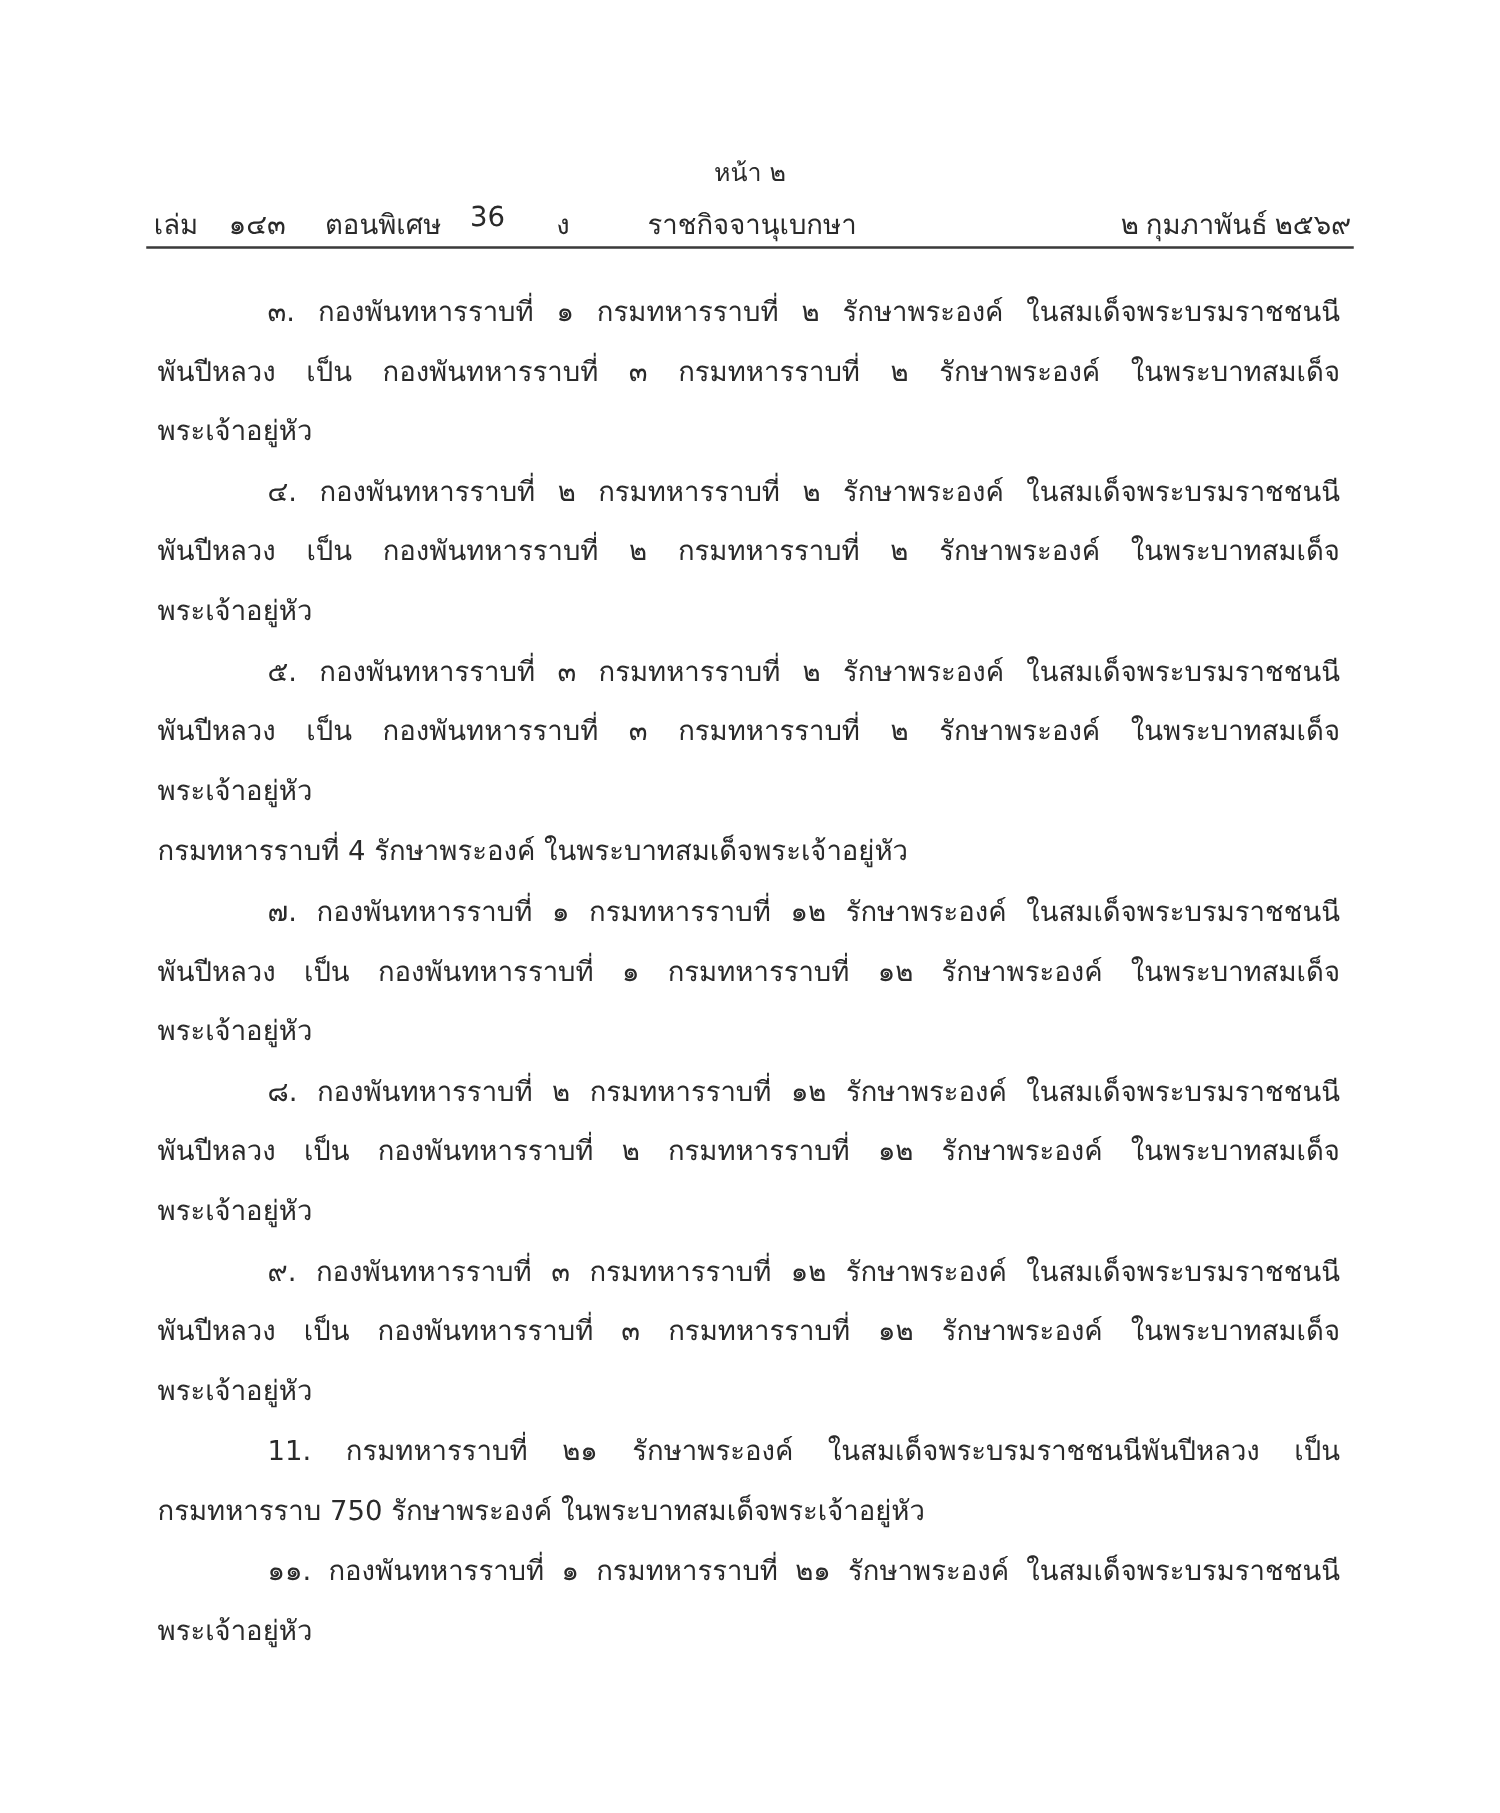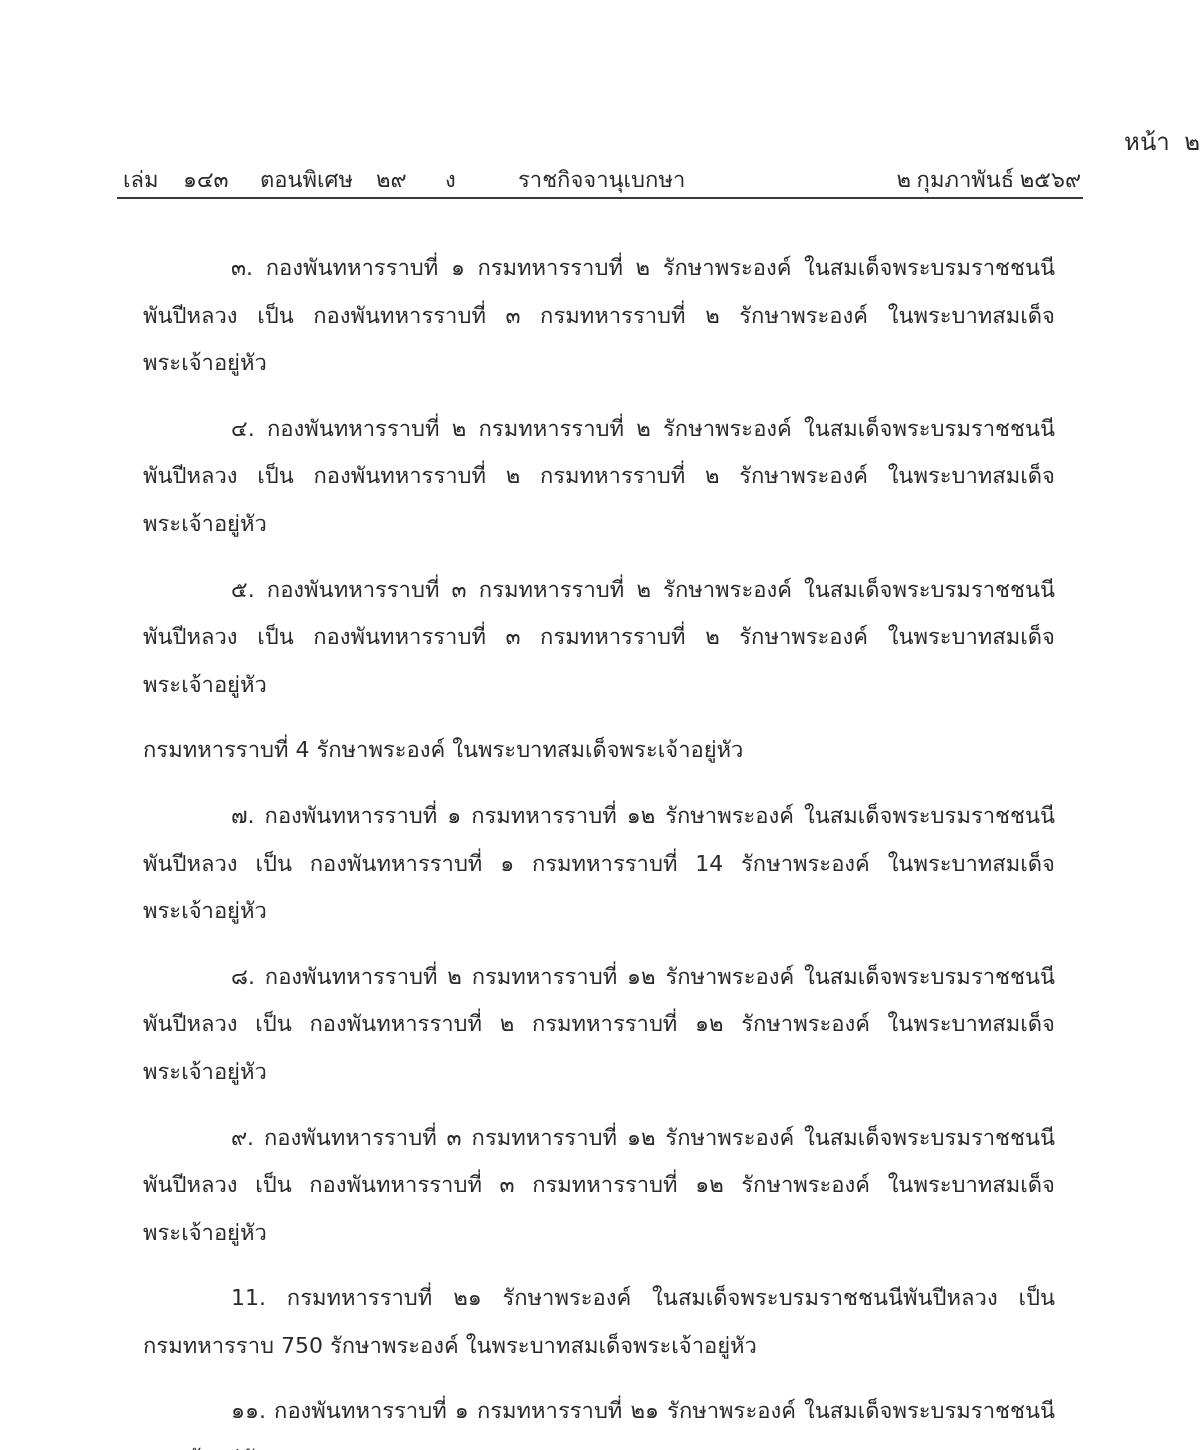--- a/index.html
+++ b/index.html
@@ -1,46 +1,46 @@
 <!DOCTYPE html>
 <html><head>
 <meta charset="utf-8">
 <style>
   html, body { margin:0; padding:0; background:#ffffff; }
   body { width:1200px; height:1450px; position:relative; overflow:hidden;
          font-family:"DejaVu Sans", "Liberation Sans", sans-serif; color:#2a2a2a; }
-  .page-num { position:absolute; top:122px; left:0; width:1200px; text-align:right;
-              font-size:24px;font-family:Liberation Mono, monospace; }
+  .page-num { position:absolute; top:122px; left:0; width:1200px; text-align:center;
+              font-size:20px; }
   .header-row { position:absolute; top:162px; left:123px; width:958px; height:32px;
                 font-size:22px; }
   .header-row span { position:absolute; top:0; white-space:nowrap;text-align:center; }
   .h-vol { left:0; }
   .h-volnum { left:60px; }
   .h-sec { left:137px; }
   .h-secnum { left:253px; }
   .h-cat { left:322px; }
   .h-name { left:395px; }
   .h-date { right:0;font-family:Liberation Serif, serif; }
   .rule { position:absolute; top:197px; left:117px; width:966px; height:2px; background:#3a3a3a; }
   .body { position:absolute; top:226px; left:125px; width:948px; font-size:22px; }
-  .para { text-align:justify; text-align-last:left; line-height:47.6px; margin:18px; }
+  .para { text-align:justify; text-align-last:left; line-height:47.6px; margin:1px; }
   .line { display:block; text-align:justify; text-align-last:justify; white-space:normal; }
   .line.last { text-align-last:left; }
   .line.ind { padding-left:88px; }
 </style>
 </head>
 <body>
 
 <div class="page-num">หน้า ๒</div>
 
 <div class="header-row">
   <span class="h-vol">เล่ม</span>
   <span class="h-volnum">๑๔๓</span>
   <span class="h-sec">ตอนพิเศษ</span>
-  <span class="h-secnum">๒๙</span>
+  <span class="h-secnum">36</span>
   <span class="h-cat">ง</span>
   <span class="h-name">ราชกิจจานุเบกษา</span>
   <span class="h-date">๒ กุมภาพันธ์ ๒๕๖๙</span>
 </div>
 
 <div class="rule"></div>
 
 <div class="body">
 
   <div class="para">
@@ -60,21 +60,21 @@
     <span class="line">พันปีหลวง เป็น กองพันทหารราบที่ ๓ กรมทหารราบที่ ๒ รักษาพระองค์ ในพระบาทสมเด็จ</span>
     <span class="line last">พระเจ้าอยู่หัว</span>
   </div>
 
   <div class="para">
     <span class="line last">กรมทหารราบที่ 4 รักษาพระองค์ ในพระบาทสมเด็จพระเจ้าอยู่หัว</span>
   </div>
 
   <div class="para">
     <span class="line ind">๗. กองพันทหารราบที่ ๑ กรมทหารราบที่ ๑๒ รักษาพระองค์ ในสมเด็จพระบรมราชชนนี</span>
-    <span class="line">พันปีหลวง เป็น กองพันทหารราบที่ ๑ กรมทหารราบที่ 14 รักษาพระองค์ ในพระบาทสมเด็จ</span>
+    <span class="line">พันปีหลวง เป็น กองพันทหารราบที่ ๑ กรมทหารราบที่ ๑๒ รักษาพระองค์ ในพระบาทสมเด็จ</span>
     <span class="line last">พระเจ้าอยู่หัว</span>
   </div>
 
   <div class="para">
     <span class="line ind">๘. กองพันทหารราบที่ ๒ กรมทหารราบที่ ๑๒ รักษาพระองค์ ในสมเด็จพระบรมราชชนนี</span>
     <span class="line">พันปีหลวง เป็น กองพันทหารราบที่ ๒ กรมทหารราบที่ ๑๒ รักษาพระองค์ ในพระบาทสมเด็จ</span>
     <span class="line last">พระเจ้าอยู่หัว</span>
   </div>
 
   <div class="para">

